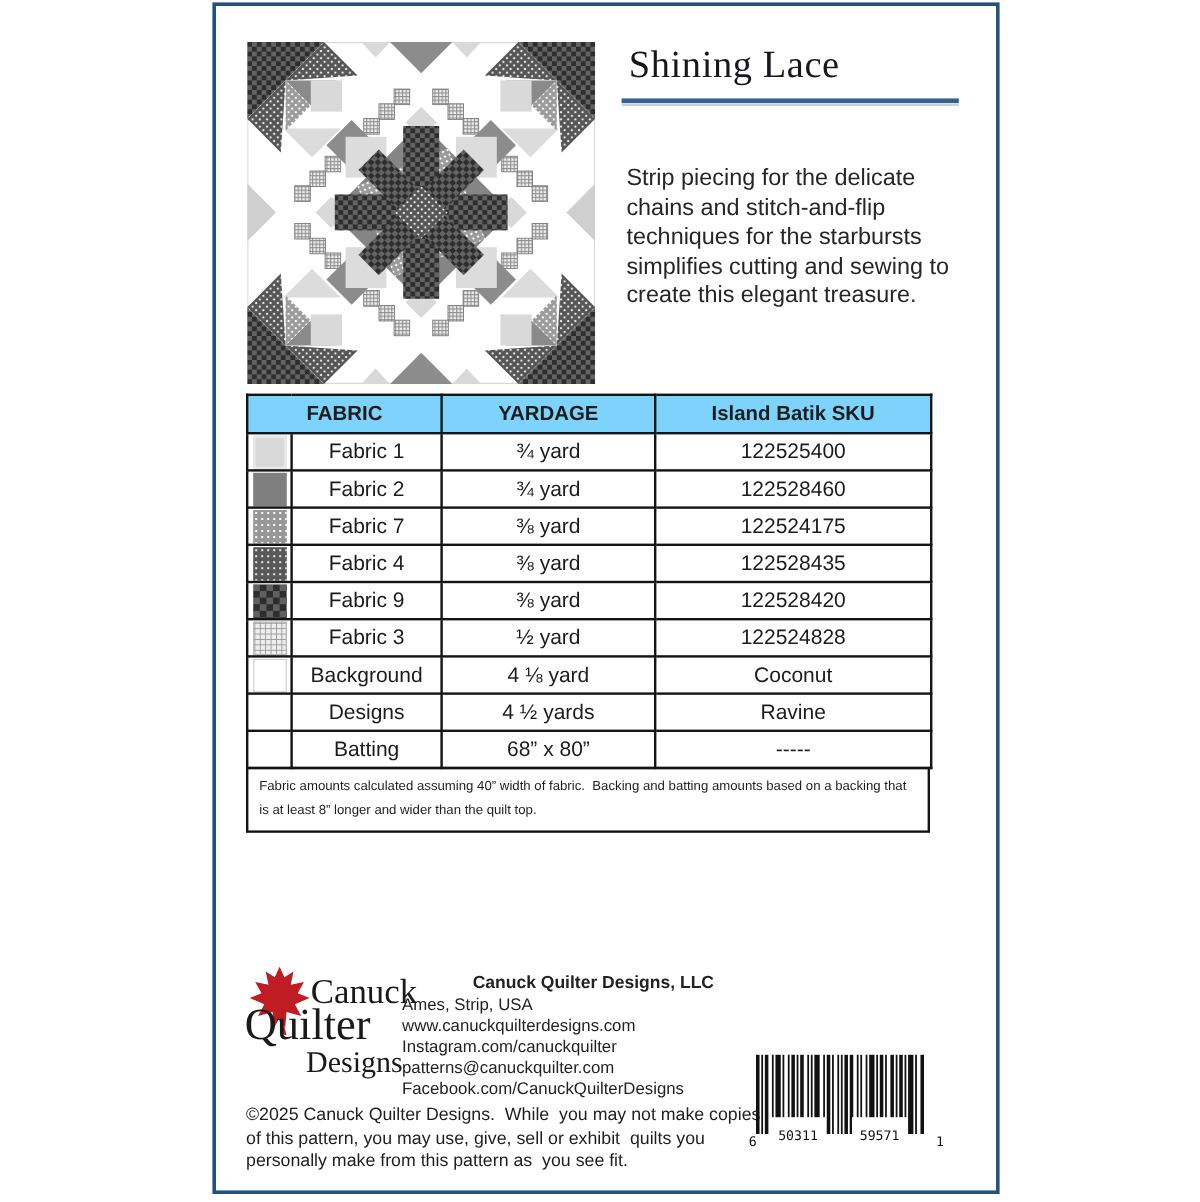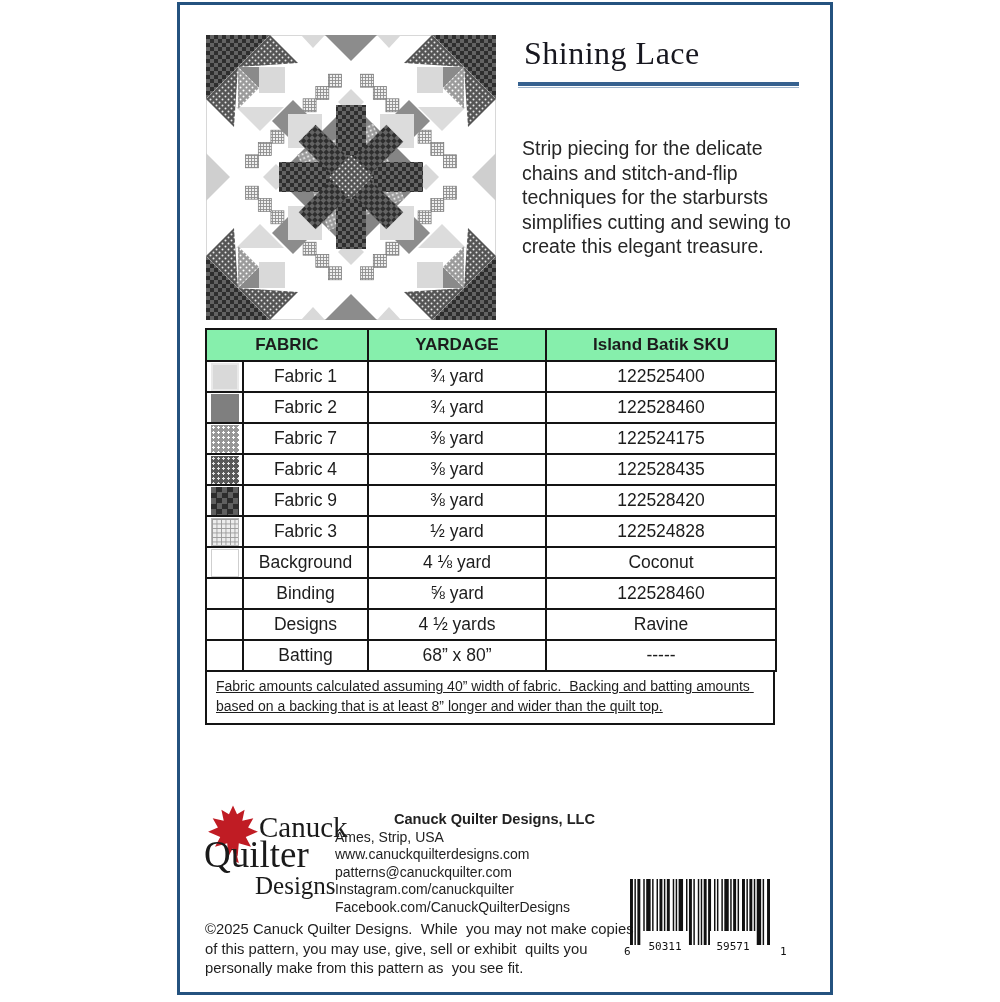--- a/index.html
+++ b/index.html
@@ -36,38 +36,37 @@
 
   
   #tablewrap{left:25px;top:323px;width:570px;}
   table.fabric{
     border-collapse:collapse;table-layout:fixed;width:570px;
     font-size:17.5px;color:#1c1c1c;
   }
   table.fabric th,table.fabric td{
     border:2px solid #141414;text-align:center;vertical-align:middle;padding:0;
   }
-  table.fabric th{height:32px;font-size:17px;font-weight:700;background:#86efac;}
+  table.fabric th{height:32px;font-size:17px;font-weight:700;background:#7dd3fc;}
   table.fabric td{height:31px;}
   col.c-sw{width:37px;} col.c-name{width:125px;} col.c-yard{width:178px;} col.c-sku{width:230px;}
   .sw{width:28px;height:28px;margin:0 auto;}
   .sw-f1{background:#d9d9d9;border:2px solid #e9e9e9;}
   .sw-f2{background:#7f7f7f;}
   .sw-f3{background-color:#979797;background-image:radial-gradient(#ffffff 1.1px,transparent 1.3px);background-size:5px 5px;}
   .sw-f4{background-color:#585858;background-image:radial-gradient(#e6e6e6 1.1px,transparent 1.3px);background-size:5px 5px;}
   .sw-f5{background:conic-gradient(#2d2d2d 25%,#606060 0 50%,#2d2d2d 0 75%,#606060 0);background-size:11px 11px;}
   .sw-f6{background-color:#ededed;border:1px solid #b5b5b5;
     background-image:linear-gradient(#9a9a9a 1px,transparent 1px),linear-gradient(90deg,#9a9a9a 1px,transparent 1px);
     background-size:4.5px 4.5px;}
   .sw-bg{background:#ffffff;border:1px solid #cfcfcf;}
   #table-note{
     margin-top:-2px;border:2px solid #141414;width:570px;
-    padding:5px 9px 7px 9px;font-size:14px;line-height:19.5px;color:#1e1e1e;
+    padding:5px 9px 7px 9px;font-size:11px;line-height:19.5px;color:#1e1e1e;
     white-space:pre-wrap;
-    text-decoration:underline;
   }
 
   
   #logo{left:22px;top:798px;width:145px;height:108px;font-family:"Liberation Serif",serif;color:#1a1a1a;}
   #logo .w1{position:absolute;left:57px;top:8px;font-size:29px;}
   #logo .w2{position:absolute;left:2px;top:30px;font-size:37px;}
   #logo .w3{position:absolute;left:53px;top:69px;font-size:25px;}
   #leaf{position:absolute;left:2px;top:0px;}
   #contact{left:155px;top:806px;width:260px;font-size:14px;line-height:17.6px;color:#222;}
   #contact .co-name{font-weight:700;font-size:14.6px;text-align:right;}
@@ -254,26 +253,20 @@
           <tr>
             <td>
               <div class="sw sw-bg"></div>
             </td>
             <td>Background</td>
             <td>4 ⅛ yard</td>
             <td>Coconut</td>
           </tr>
           <tr>
             <td></td>
-            <td>Binding</td>
-            <td>⅝ yard</td>
-            <td>122528460</td>
-          </tr>
-          <tr>
-            <td></td>
             <td>Designs</td>
             <td>4 ½ yards</td>
             <td>Ravine</td>
           </tr>
           <tr>
             <td></td>
             <td>Batting</td>
             <td>68” x 80”</td>
             <td>-----</td>
           </tr>
@@ -289,22 +282,22 @@
     </svg>
     <span class="w1">Canuck</span>
     <span class="w2">Quilter</span>
     <span class="w3">Designs</span>
   </div>
 
   <div id="contact" class="abs">
     <div class="co-name">Canuck Quilter Designs, LLC</div>
     <div>Ames, Strip, USA</div>
     <div>www.canuckquilterdesigns.com</div>
+    <div>Instagram.com/canuckquilter</div>
     <div>patterns@canuckquilter.com</div>
-    <div>Instagram.com/canuckquilter</div>
     <div>Facebook.com/CanuckQuilterDesigns</div>
   </div>
 
   <div id="copyright" class="abs">©2025 Canuck Quilter Designs.  While  you may not make copies of this pattern, you may use, give, sell or exhibit  quilts you personally make from this pattern as  you see fit.</div>
 
   <div id="barcode-box" class="abs">
     <svg width="178" height="84" viewBox="0 0 178 84">
       <g id="barcode-bars">
           <rect x="10.00" y="2" width="2.95" height="66" fill="#111"></rect>
           <rect x="14.42" y="2" width="1.47" height="66" fill="#111"></rect>

